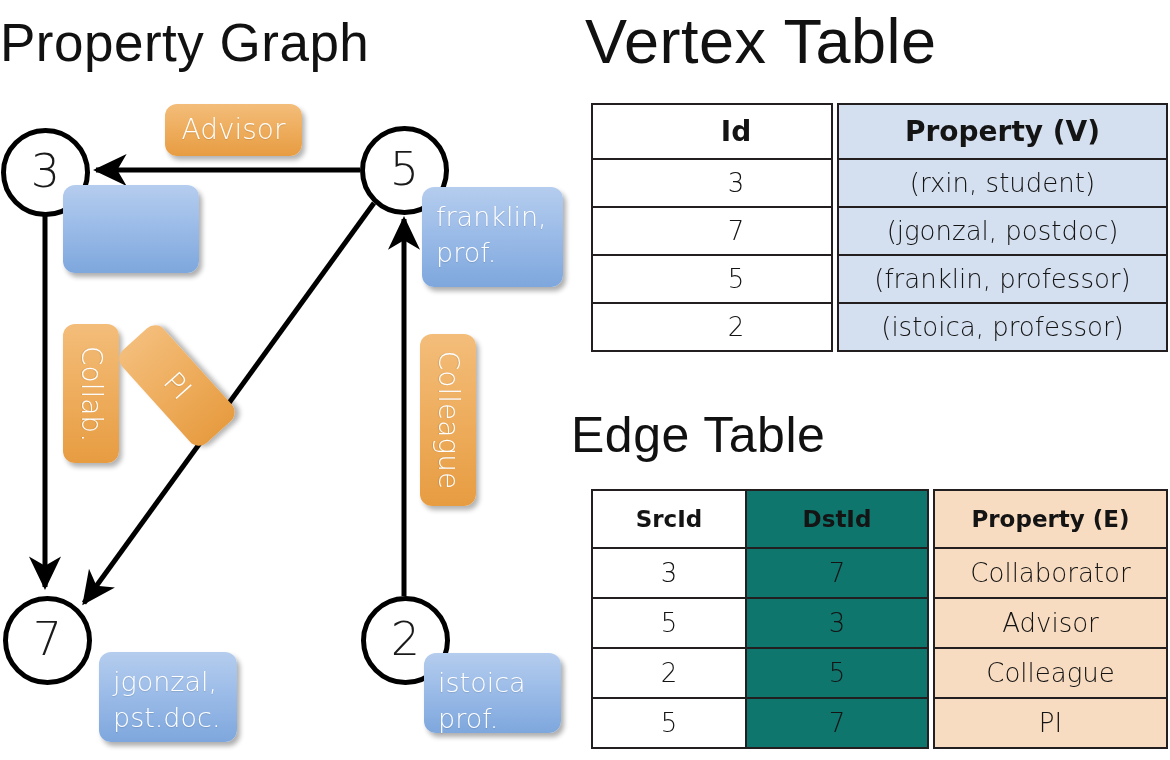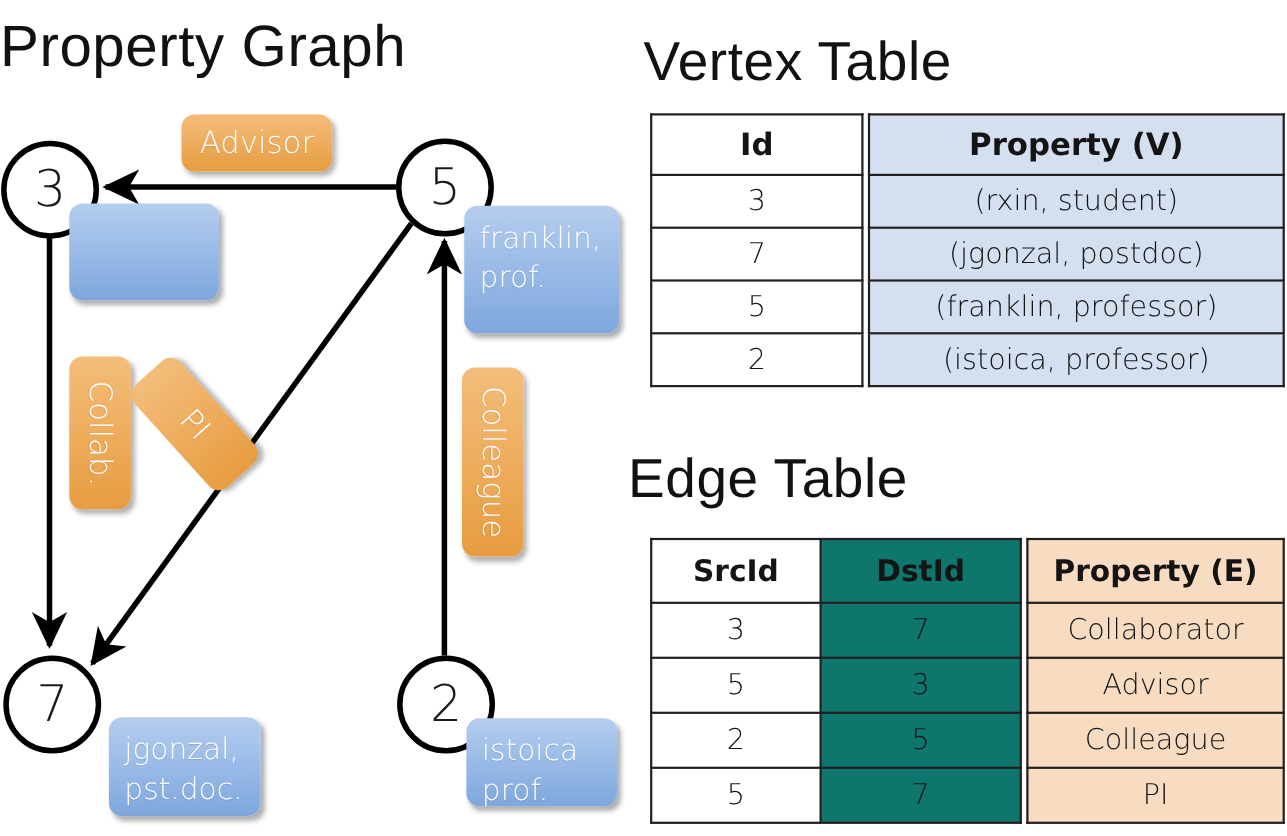--- a/index.html
+++ b/index.html
@@ -16,21 +16,21 @@
   .title{
     position:absolute;
     font-family:Liberation Sans, sans-serif;
     font-weight:300;
     color:#111;
     white-space:nowrap;
     text-align:left;
     letter-spacing:.5px;
   }
   #title-property-graph{left:0;top:8px;width:585px;font-size:53px;line-height:70px;}
-  #title-vertex-table{left:585px;top:21px;width:585px;font-size:50px;line-height:70px;}
+  #title-vertex-table{left:585px;top:6px;width:585px;font-size:63px;line-height:70px;}
   #title-edge-table{left:571px;top:400px;width:585px;font-size:50px;line-height:70px;}
 
   
   #graph-edges{position:absolute;left:0;top:0;width:585px;height:760px;}
 
   
   .vnode{
     position:absolute;
     border:5px solid #000;
     border-radius:50%;
@@ -88,25 +88,25 @@
     font-family:"DejaVu Sans", sans-serif;
     font-weight:300;
     color:#141414;
     text-align:center;
     padding:0;
   }
   .dtable th{font-weight:bold;}
   #vertex-table{left:591px;top:103px;width:577px;}
   #vertex-table th{height:53px;font-size:28px;}
   #vertex-table td{height:46px;font-size:26px;}
-  #vertex-table .col-id{width:190px;background:#ffffff;}
+  #vertex-table .col-id{width:190px;background:#ffffff;padding-left:48px;}
   #vertex-table .col-prop{background:#d4dfef;margin-top:36px;}
 
   #edge-table{left:591px;top:489px;width:577px;}
-  #edge-table th{height:56px;font-size:27px;}
+  #edge-table th{height:56px;font-size:23px;}
   #edge-table td{height:48px;font-size:26px;}
   #edge-table .col-src{width:152px;background:#ffffff;}
   #edge-table .col-dst{width:180px;background:#0f766e;}
   #edge-table .col-prop{background:#f8dcc1;}
   
   .spacer-col{width:4px;border:none !important;background:#fff;}
 </style>
 </head>
 <body>
 
@@ -157,21 +157,21 @@
   <div class="vnode" style="left:3px;top:596px;width:89px;height:89px;">
     <span>7</span>
   </div>
   <div class="vnode" style="left:361px;top:596px;width:89px;height:89px;">
     <span>2</span>
   </div>
 
   <div class="pbox" style="left:63px;top:185px;width:136px;height:88px;">
   </div>
 
-  <div class="pbox" style="left:422px;top:187px;width:141px;height:116px;">
+  <div class="pbox" style="left:422px;top:187px;width:141px;height:100px;">
     <div>franklin,</div>
     <div>prof.</div>
   </div>
 
   <div class="pbox" style="left:63px;top:652px;width:138px;height:90px;margin-left:36px;">
     <div>jgonzal,</div>
     <div>pst.doc.</div>
   </div>
 
   <div class="pbox" style="left:424px;top:653px;width:137px;height:80px;">

